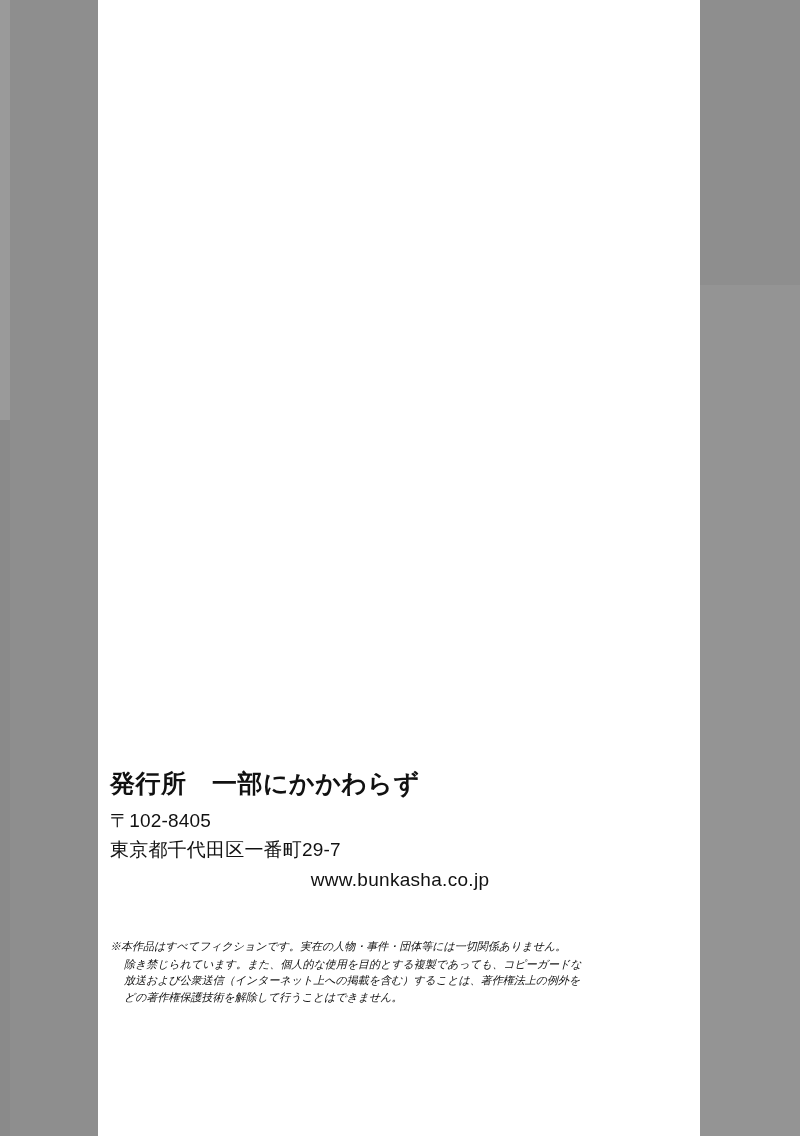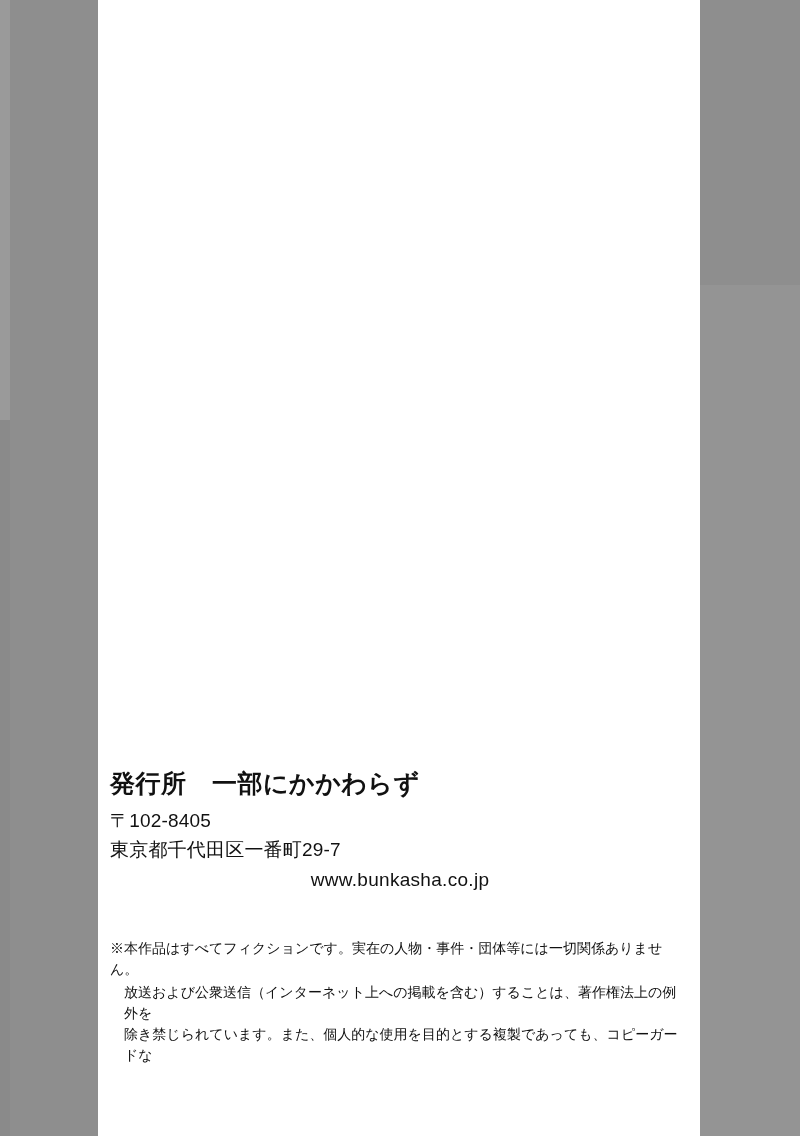--- a/index.html
+++ b/index.html
@@ -78,25 +78,26 @@
   }
 
   
   .notices {
     position: absolute;
     left: 12px;
     top: 938px;
     width: 580px;
   }
   .notice {
-    font-size: 14px;
+    font-size: 11px;
     color: #111;
     line-height: 1.52;
     margin: 0 0 1px 0;
     text-indent: 0;
+    font-style: italic;
   }
   .notice .cont {
     display: block;
     padding-left: 14px;
   }
 </style>
 </head>
 <body>
 
 <div class="bg-layer">
@@ -115,19 +116,20 @@
       <p class="address-line">〒102-8405</p>
       <p class="address-line">東京都千代田区一番町29-7</p>
       <p class="address-line url">www.bunkasha.co.jp</p>
     </div>
 
     <div class="notices">
       <p class="notice">
         <span>※本作品はすべてフィクションです。実在の人物・事件・団体等には一切関係ありません。</span>
       </p>
       <p class="notice">
+        <span class="cont">除き禁じられています。また、個人的な使用を目的とする複製であっても、コピーガードな</span>
         <span class="cont">放送および公衆送信（インターネット上への掲載を含む）することは、著作権法上の例外を</span>
-        <span class="cont">除き禁じられています。また、個人的な使用を目的とする複製であっても、コピーガードな</span>
+        <span class="cont">どの著作権保護技術を解除して行うことはできません。</span>
       </p>
     </div>
 
   </div>
 </div>
 
 </body></html>

